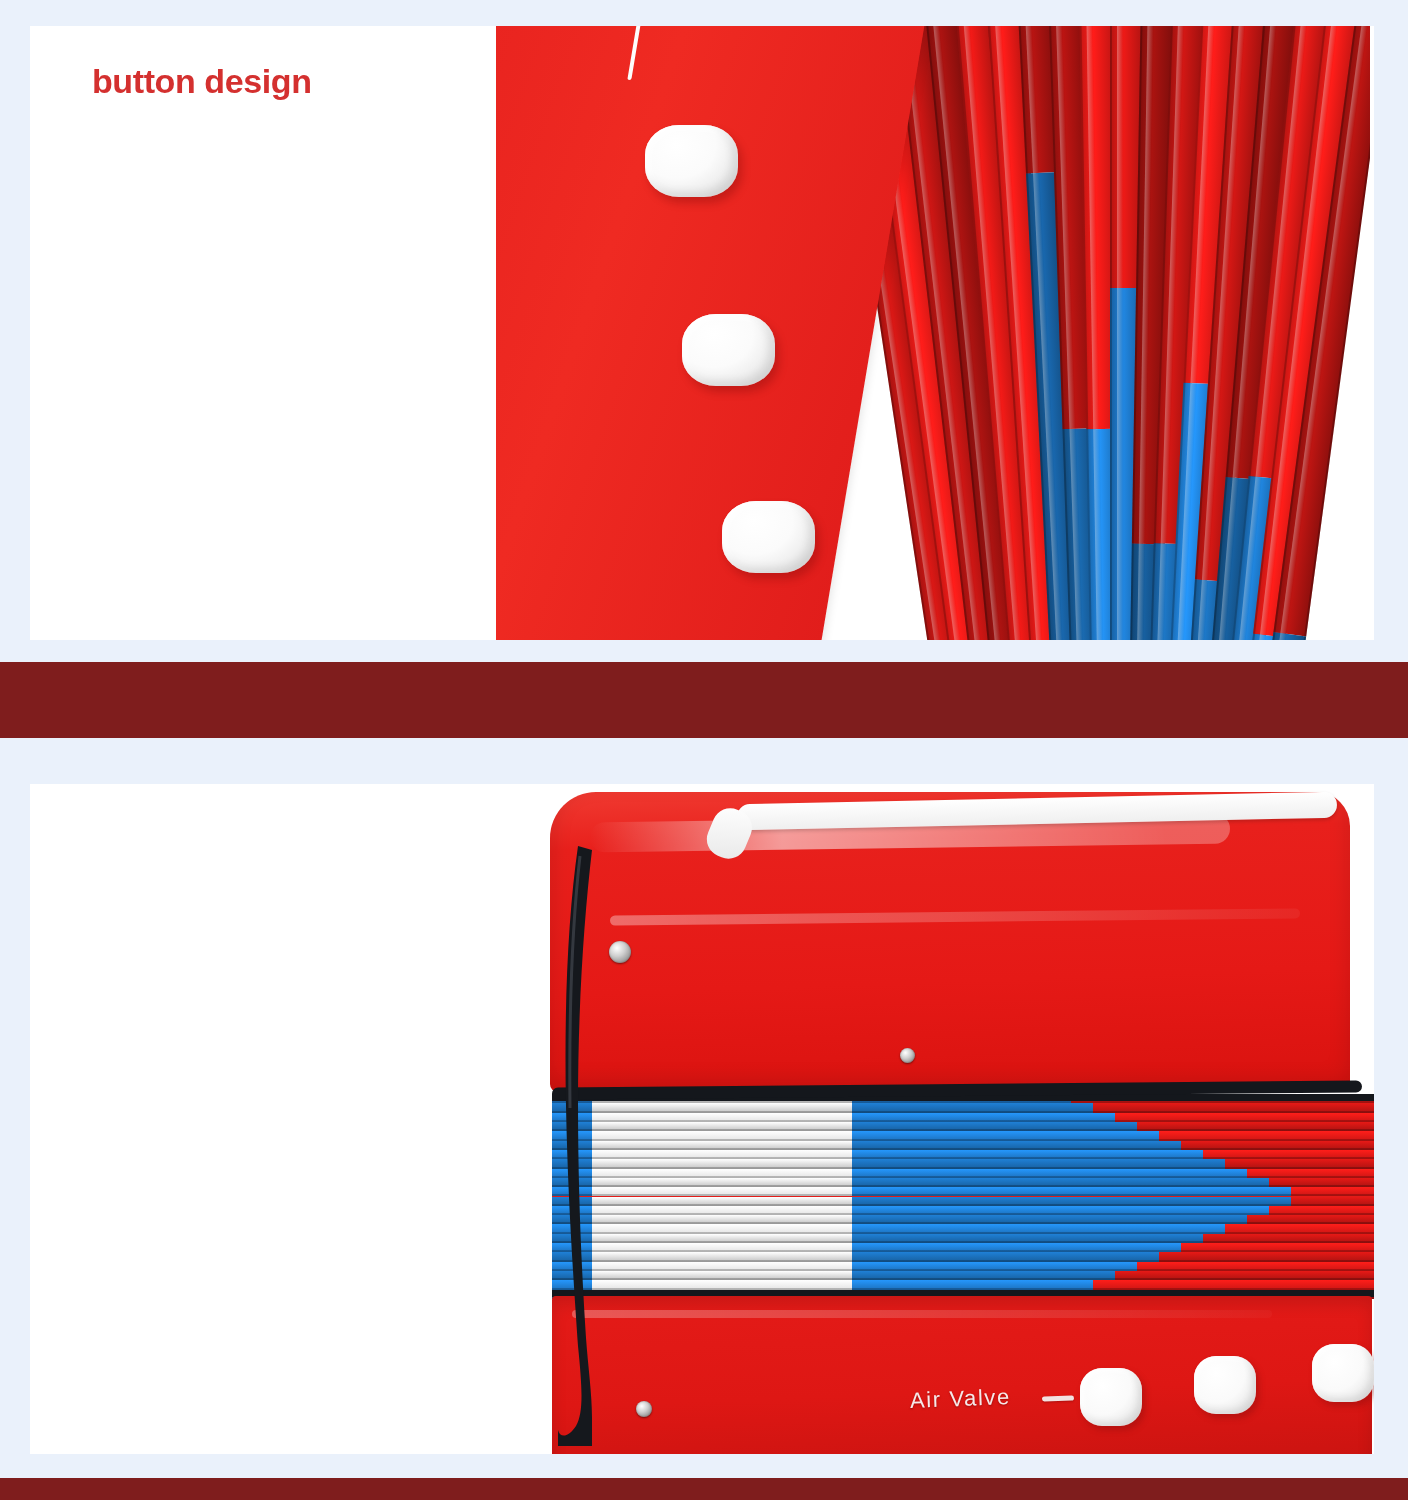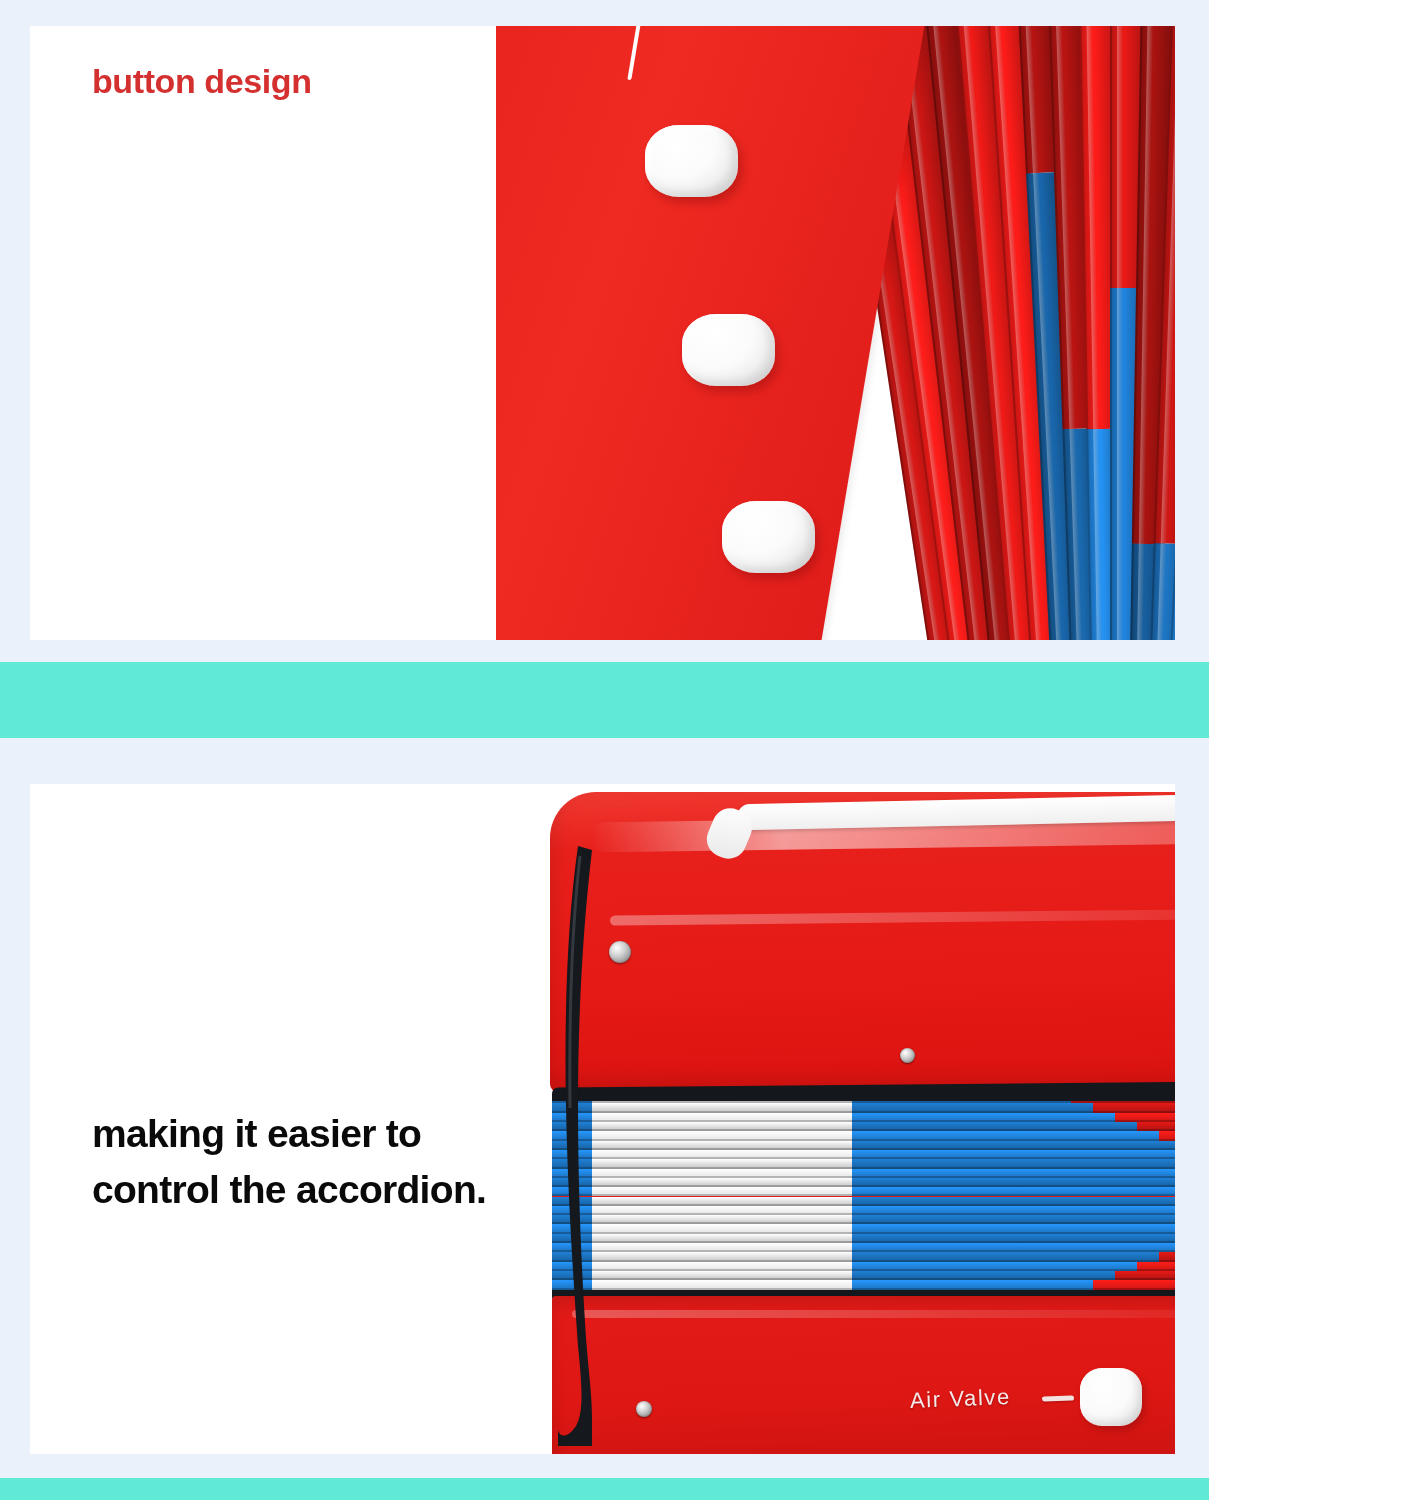--- a/index.html
+++ b/index.html
@@ -4,22 +4,22 @@
 <style>
   * { margin:0; padding:0; box-sizing:border-box; }
   html,body{
     width:1408px; height:1500px;
     background:#ffffff;
     font-family:"Liberation Sans", sans-serif;
     overflow:hidden;
   }
   .page{
     position:relative;
-    width:1209px; height:1500px;
-    background:#5eead4;
+    width:1408px; height:1500px;
+    background:#7f1d1d;
   }
 
   
   .panel{
     position:absolute;
     left:0; right:0;
     background:#eaf1fb;
     padding:22px 30px 22px 30px;
   }
   .panel-inner{
@@ -401,23 +401,20 @@
         <div class="knob" id="knob-2"></div>
         <div class="knob" id="knob-3"></div>
 
       </figure>
     </div>
   </section>
 
   <section class="panel" id="panel-bottom">
     <div class="panel-inner">
 
-      <div class="copy" id="copy-bottom">
-        <div class="body-text">making it easier to control the accordion.</div>
-      </div>
 
       <figure id="photo-bottom">
 
         <div id="shell-top">
           <div class="gloss"></div>
           <div class="gloss2"></div>
         </div>
 
         <div id="white-trim"></div>
         <div class="screw" id="screw-body"></div>

